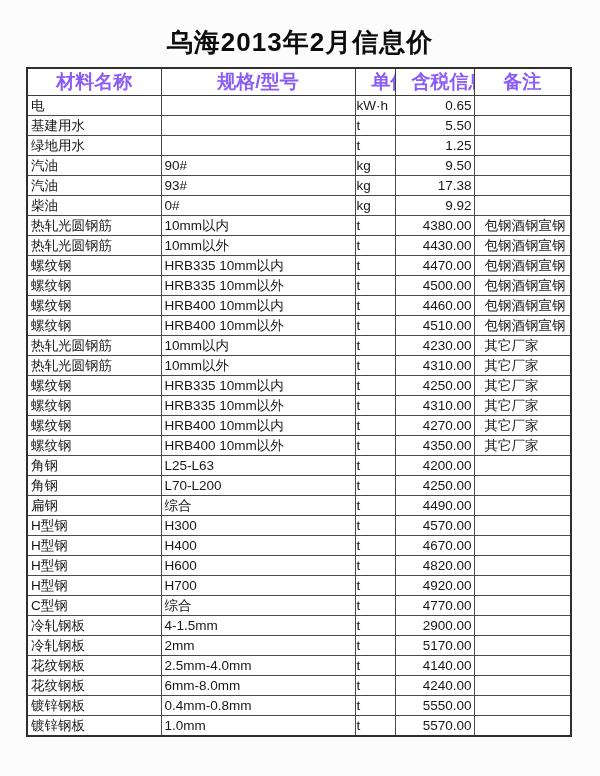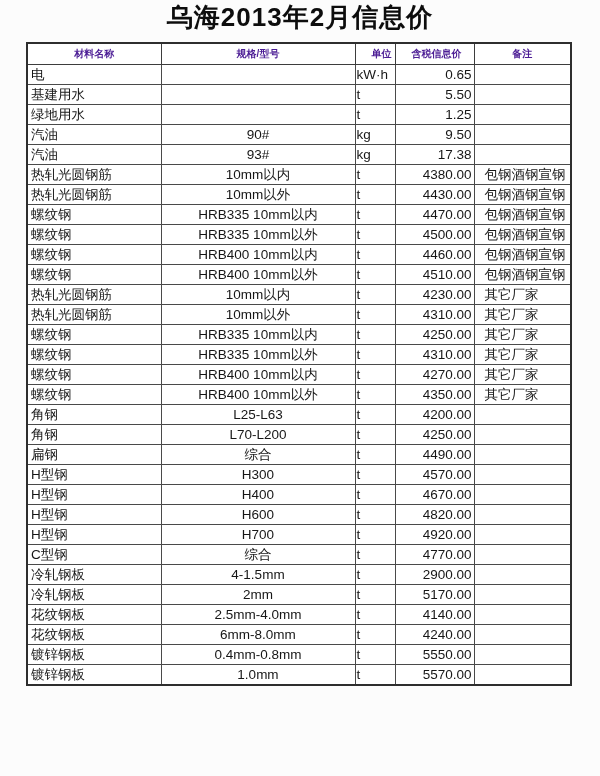--- a/index.html
+++ b/index.html
@@ -9,59 +9,60 @@
     font-family: "Liberation Sans", "DejaVu Sans", sans-serif;
     color: #161616;
   }
   .page {
     width: 600px;
     height: 776px;
     background: #fcfcfc;
     overflow: hidden;
   }
   .title {
+    margin-top: 25px;
     text-align: center;
     font-size: 26px;
     font-weight: 700;
     letter-spacing: 1px;
     color: #0d0d0d;
     font-family: "Liberation Sans", "DejaVu Sans", sans-serif;
   }
   table.price-table {
     border-collapse: collapse;
     table-layout: fixed;
     width: 544px;
     margin: 7px 0 0 26px;
     background: #ffffff;
     border: 2px solid #2e2e2e;
   }
   .price-table th {
     border: 1px solid #3d3d3d;
     height: 21px;
-    font-size: 10px;
+    font-size: 19px;
     font-weight: 700;
     text-align: center;
-    color: #4c1d95;
+    color: #8b5cf6;
     white-space: nowrap;
     overflow: hidden;
     padding: 0 16px;
   }
   .price-table td {
     border: 1px solid #4a4a4a;
     height: 19px;
     font-size: 13.5px;
     line-height: 19px;
     color: #161616;
     white-space: nowrap;
     overflow: hidden;
     padding: 0 3px;
     background: #ffffff;
   }
   td.c-name  { text-align: left; }
-  td.c-spec  { text-align: center; }
+  td.c-spec  { text-align: left; }
   td.c-unit  { text-align: left; padding: 0 1px; }
   td.c-price { text-align: right; padding-right: 2px; }
   td.c-note  { text-align: left; padding-left: 10px; }
 </style>
 </head>
 <body>
 
 <div class="page">
 
   <h1 class="title">乌海2013年2月信息价</h1>
@@ -118,20 +119,27 @@
         </tr>
 
         <tr>
           <td class="c-name">汽油</td>
           <td class="c-spec">93#</td>
           <td class="c-unit">kg</td>
           <td class="c-price">17.38</td>
           <td class="c-note"></td>
         </tr>
 
+        <tr>
+          <td class="c-name">柴油</td>
+          <td class="c-spec">0#</td>
+          <td class="c-unit">kg</td>
+          <td class="c-price">9.92</td>
+          <td class="c-note"></td>
+        </tr>
 
         <tr>
           <td class="c-name">热轧光圆钢筋</td>
           <td class="c-spec">10mm以内</td>
           <td class="c-unit">t</td>
           <td class="c-price">4380.00</td>
           <td class="c-note">包钢酒钢宣钢</td>
         </tr>
 
         <tr>

